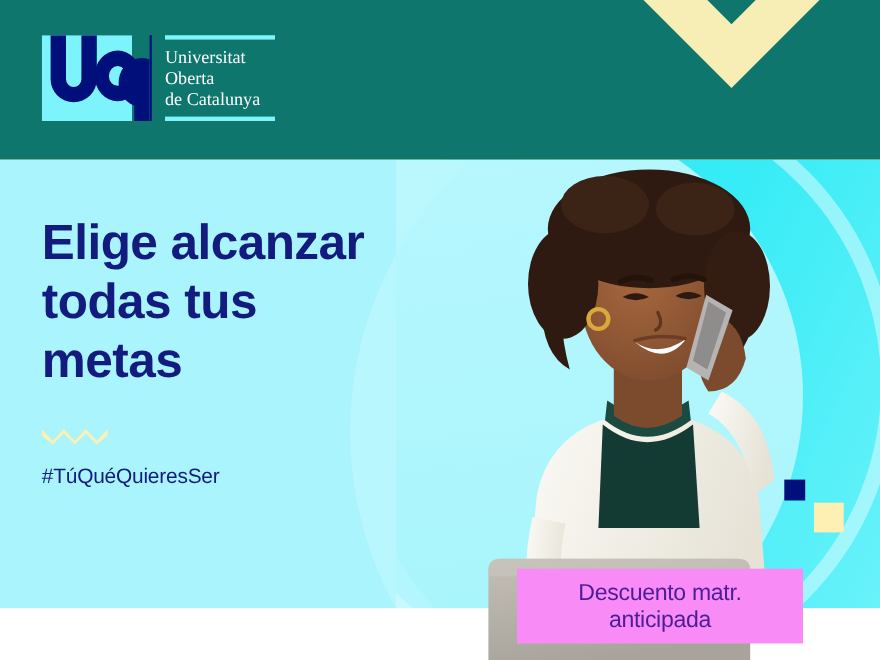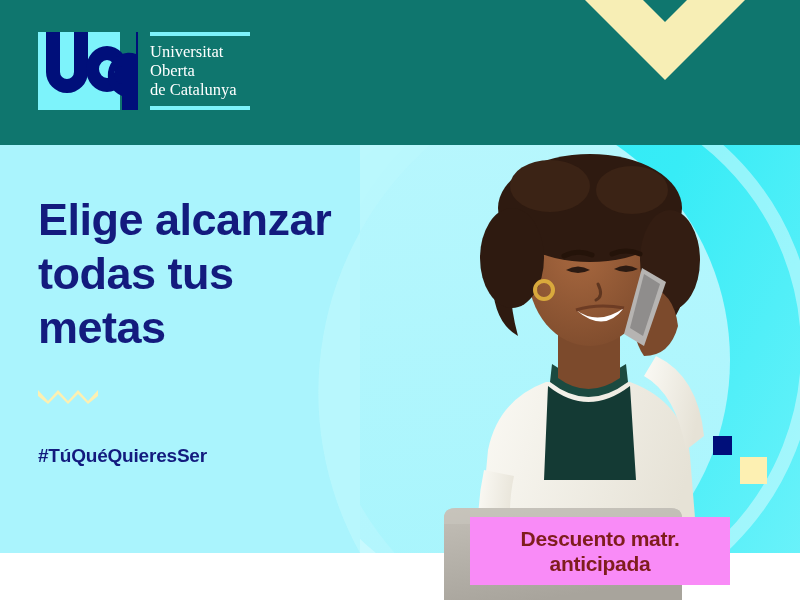--- a/index.html
+++ b/index.html
@@ -115,24 +115,24 @@
     font-weight: bold;
     letter-spacing: -0.5px;
     max-width: 330px;
   }
   .zigzag {
     margin-top: 33px;
     width: 60px;
     height: 16px;
   }
   .hashtag {
-    margin-top: 37px;
+    margin-top: 14px;
     color: #131b7e;
     font-size: 19px;
-    font-weight: bold;
+    font-weight: normal;
     letter-spacing: -0.2px;
   }
 
   
   .sq {
     position: absolute;
     z-index: 16;
   }
   .sq-navy {
     left: 713px;
@@ -177,24 +177,24 @@
     top: 517px;
     width: 260px;
     height: 68px;
     background: #f98bf7;
     display: flex;
     align-items: center;
     justify-content: center;
     z-index: 40;
   }
   .promo-text {
-    color: #7f1d1d;
+    color: #4c1d95;
     font-size: 21px;
     line-height: 25px;
-    font-weight: bold;
+    font-weight: normal;
     text-align: center;
     letter-spacing: -0.3px;
     white-space: pre-line;
   }
 </style>
 </head>
 <body>
 
 <div class="banner">
 

